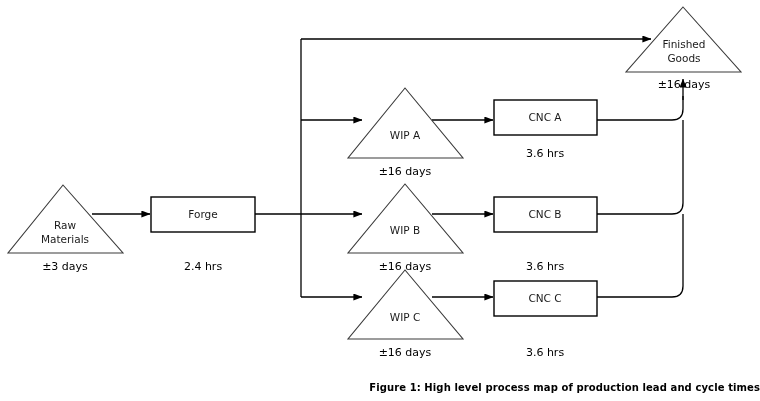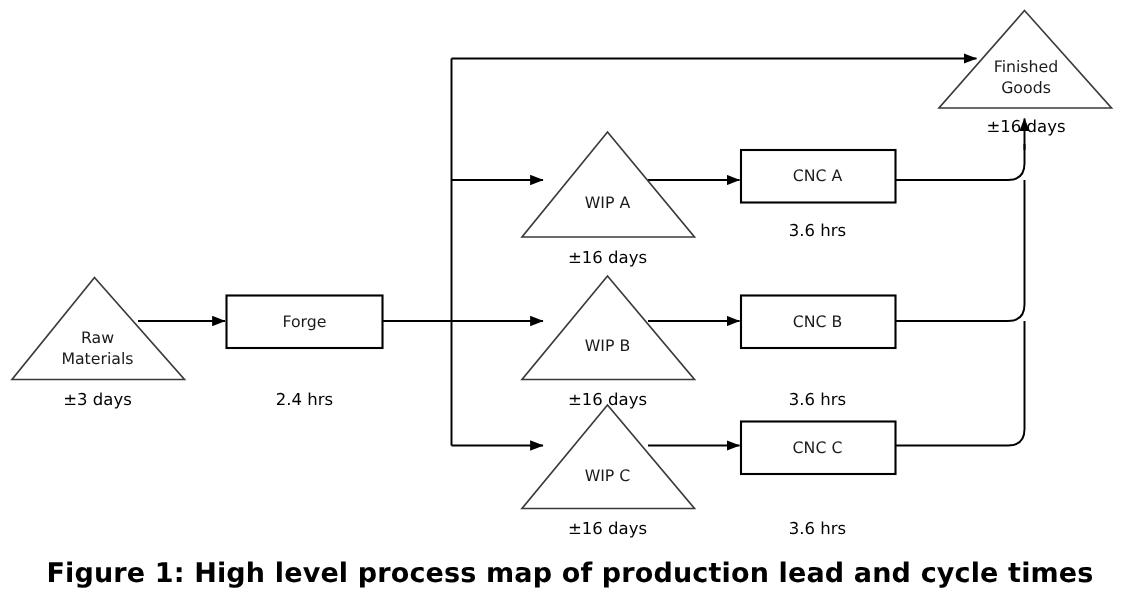--- a/index.html
+++ b/index.html
@@ -56,22 +56,22 @@
   .flow-line {
     fill: none;
     stroke: #000000;
     stroke-width: 1.3;
   }
   .caption {
     position: absolute;
     left: 0;
     right: 0;
     bottom: 8px;
-    text-align: center;
-    font-size: 18px;
+    text-align: right;
+    font-size: 10px;
     font-weight: bold;
     letter-spacing: 0.1px;
     color: #000000;
     font-family: "DejaVu Sans", "Liberation Sans", sans-serif;
   }
 </style>
 </head>
 <body>
 
 <div id="figure-root">

